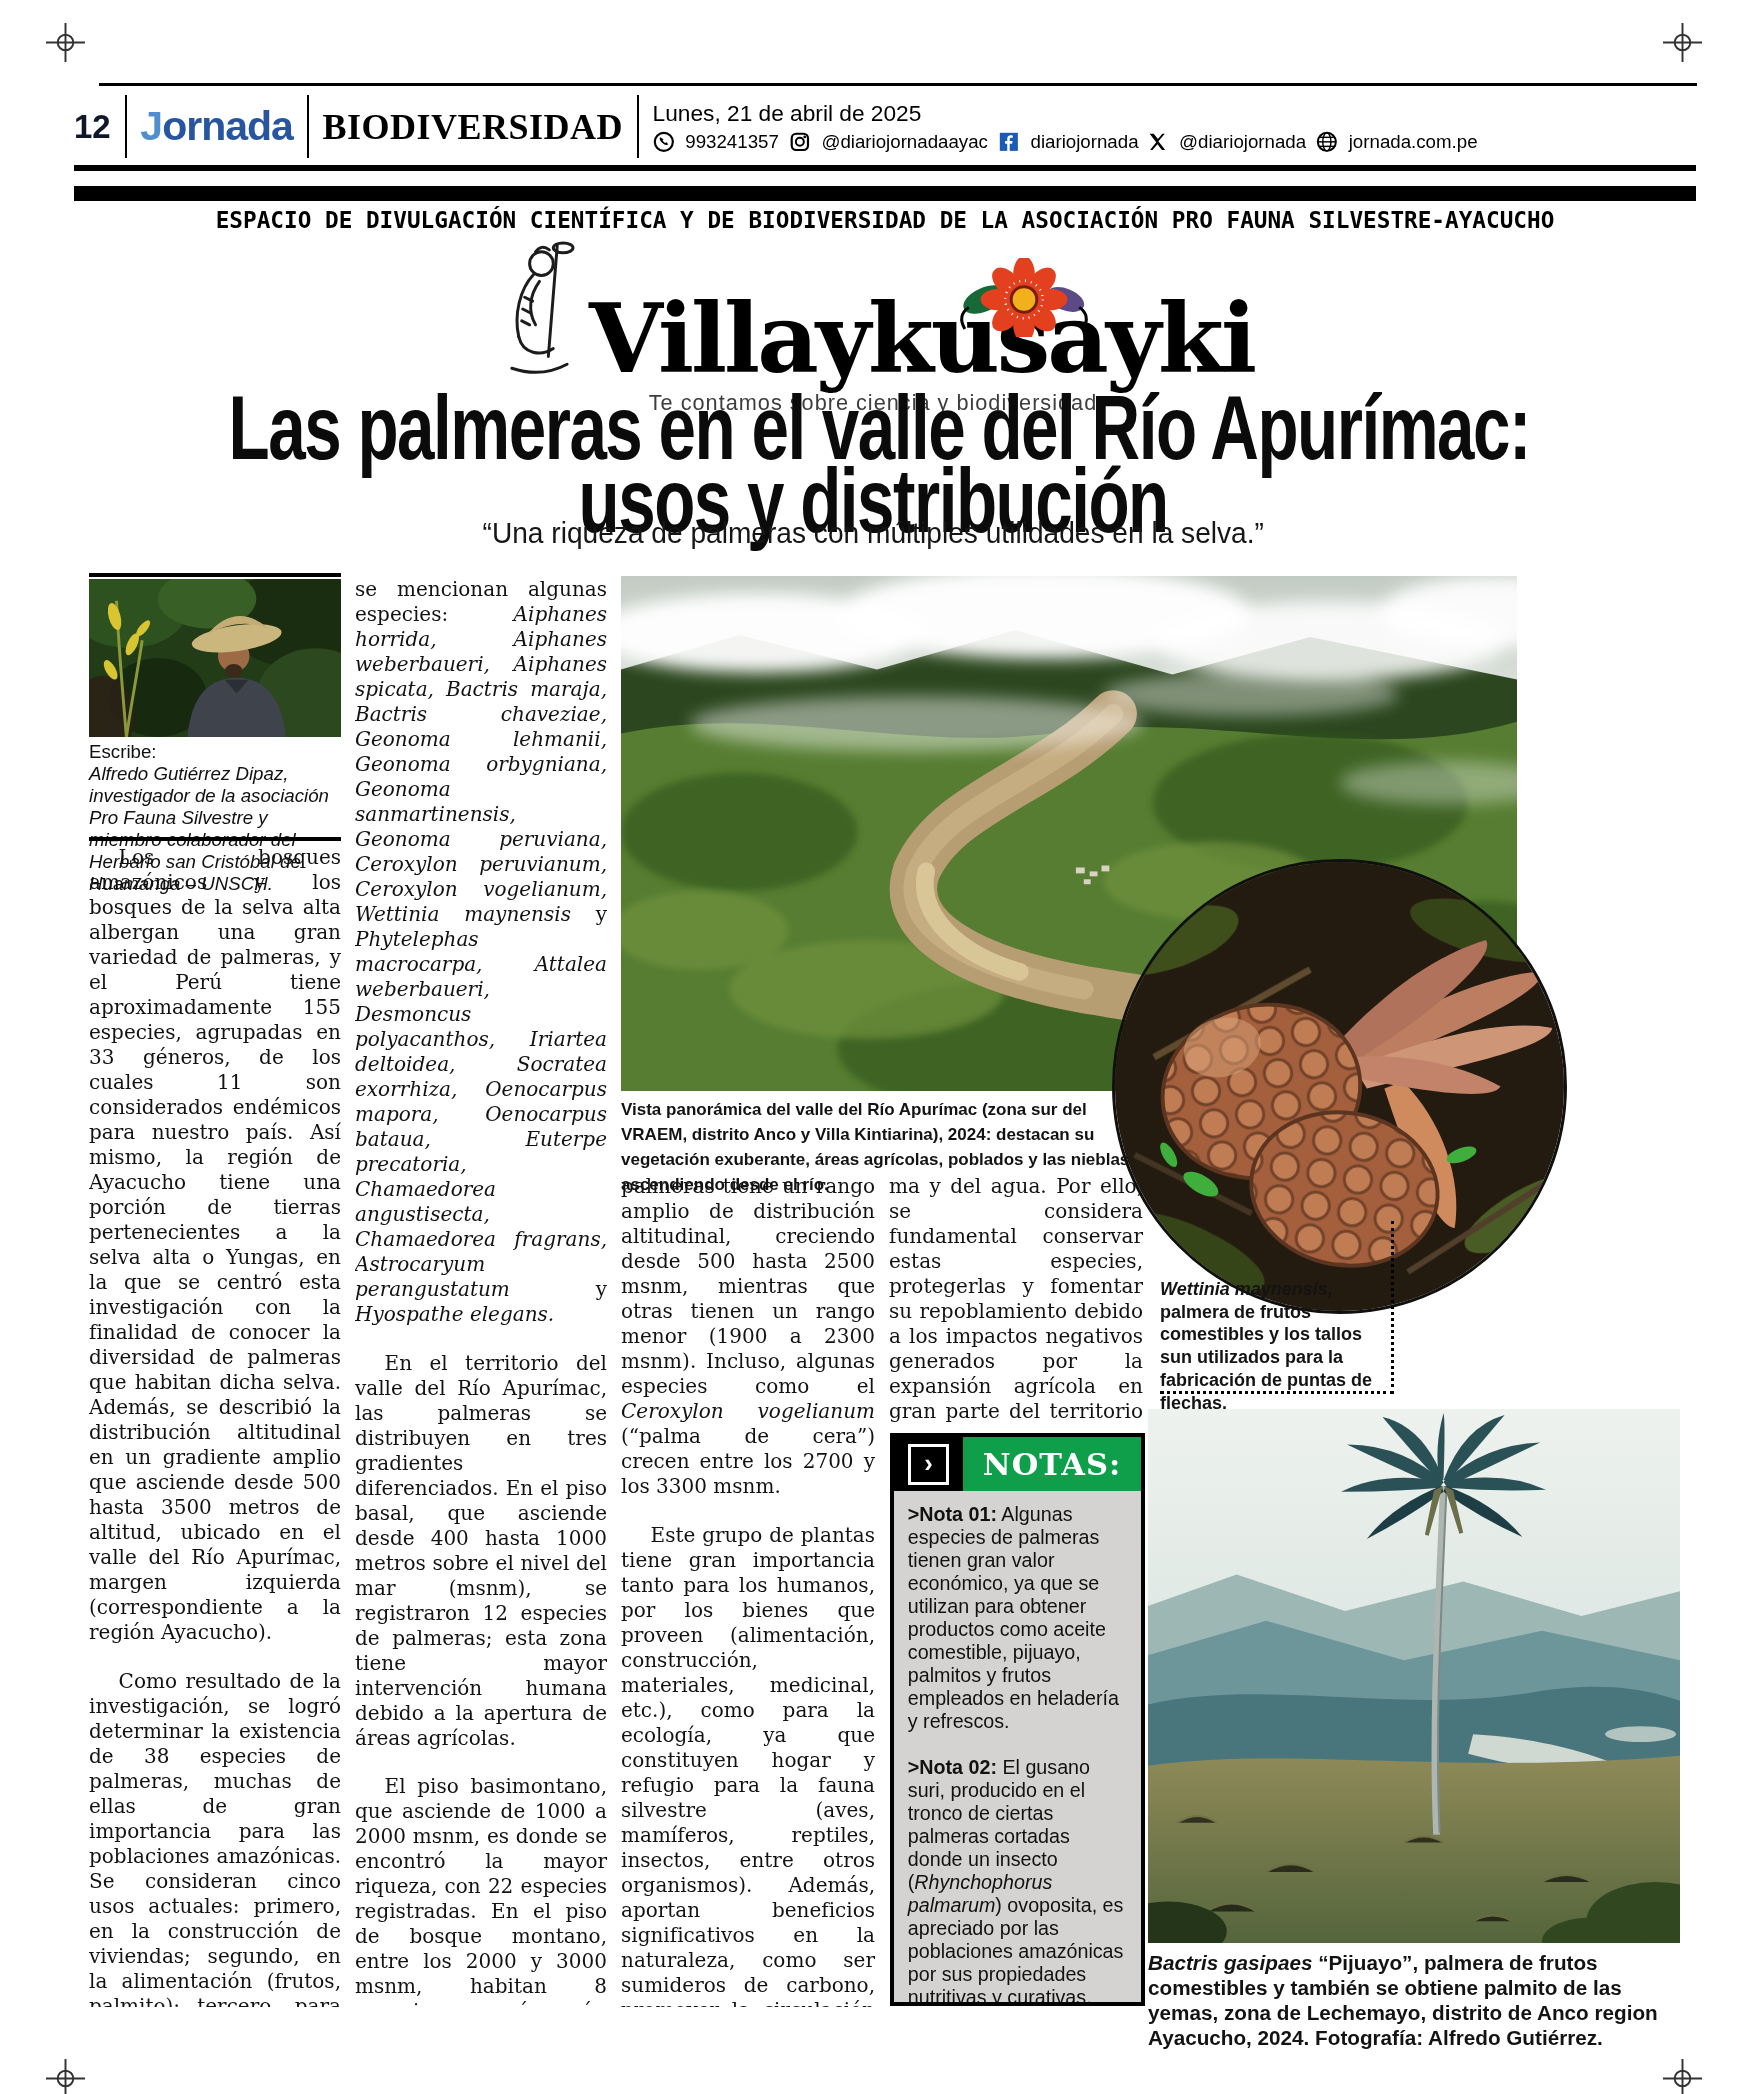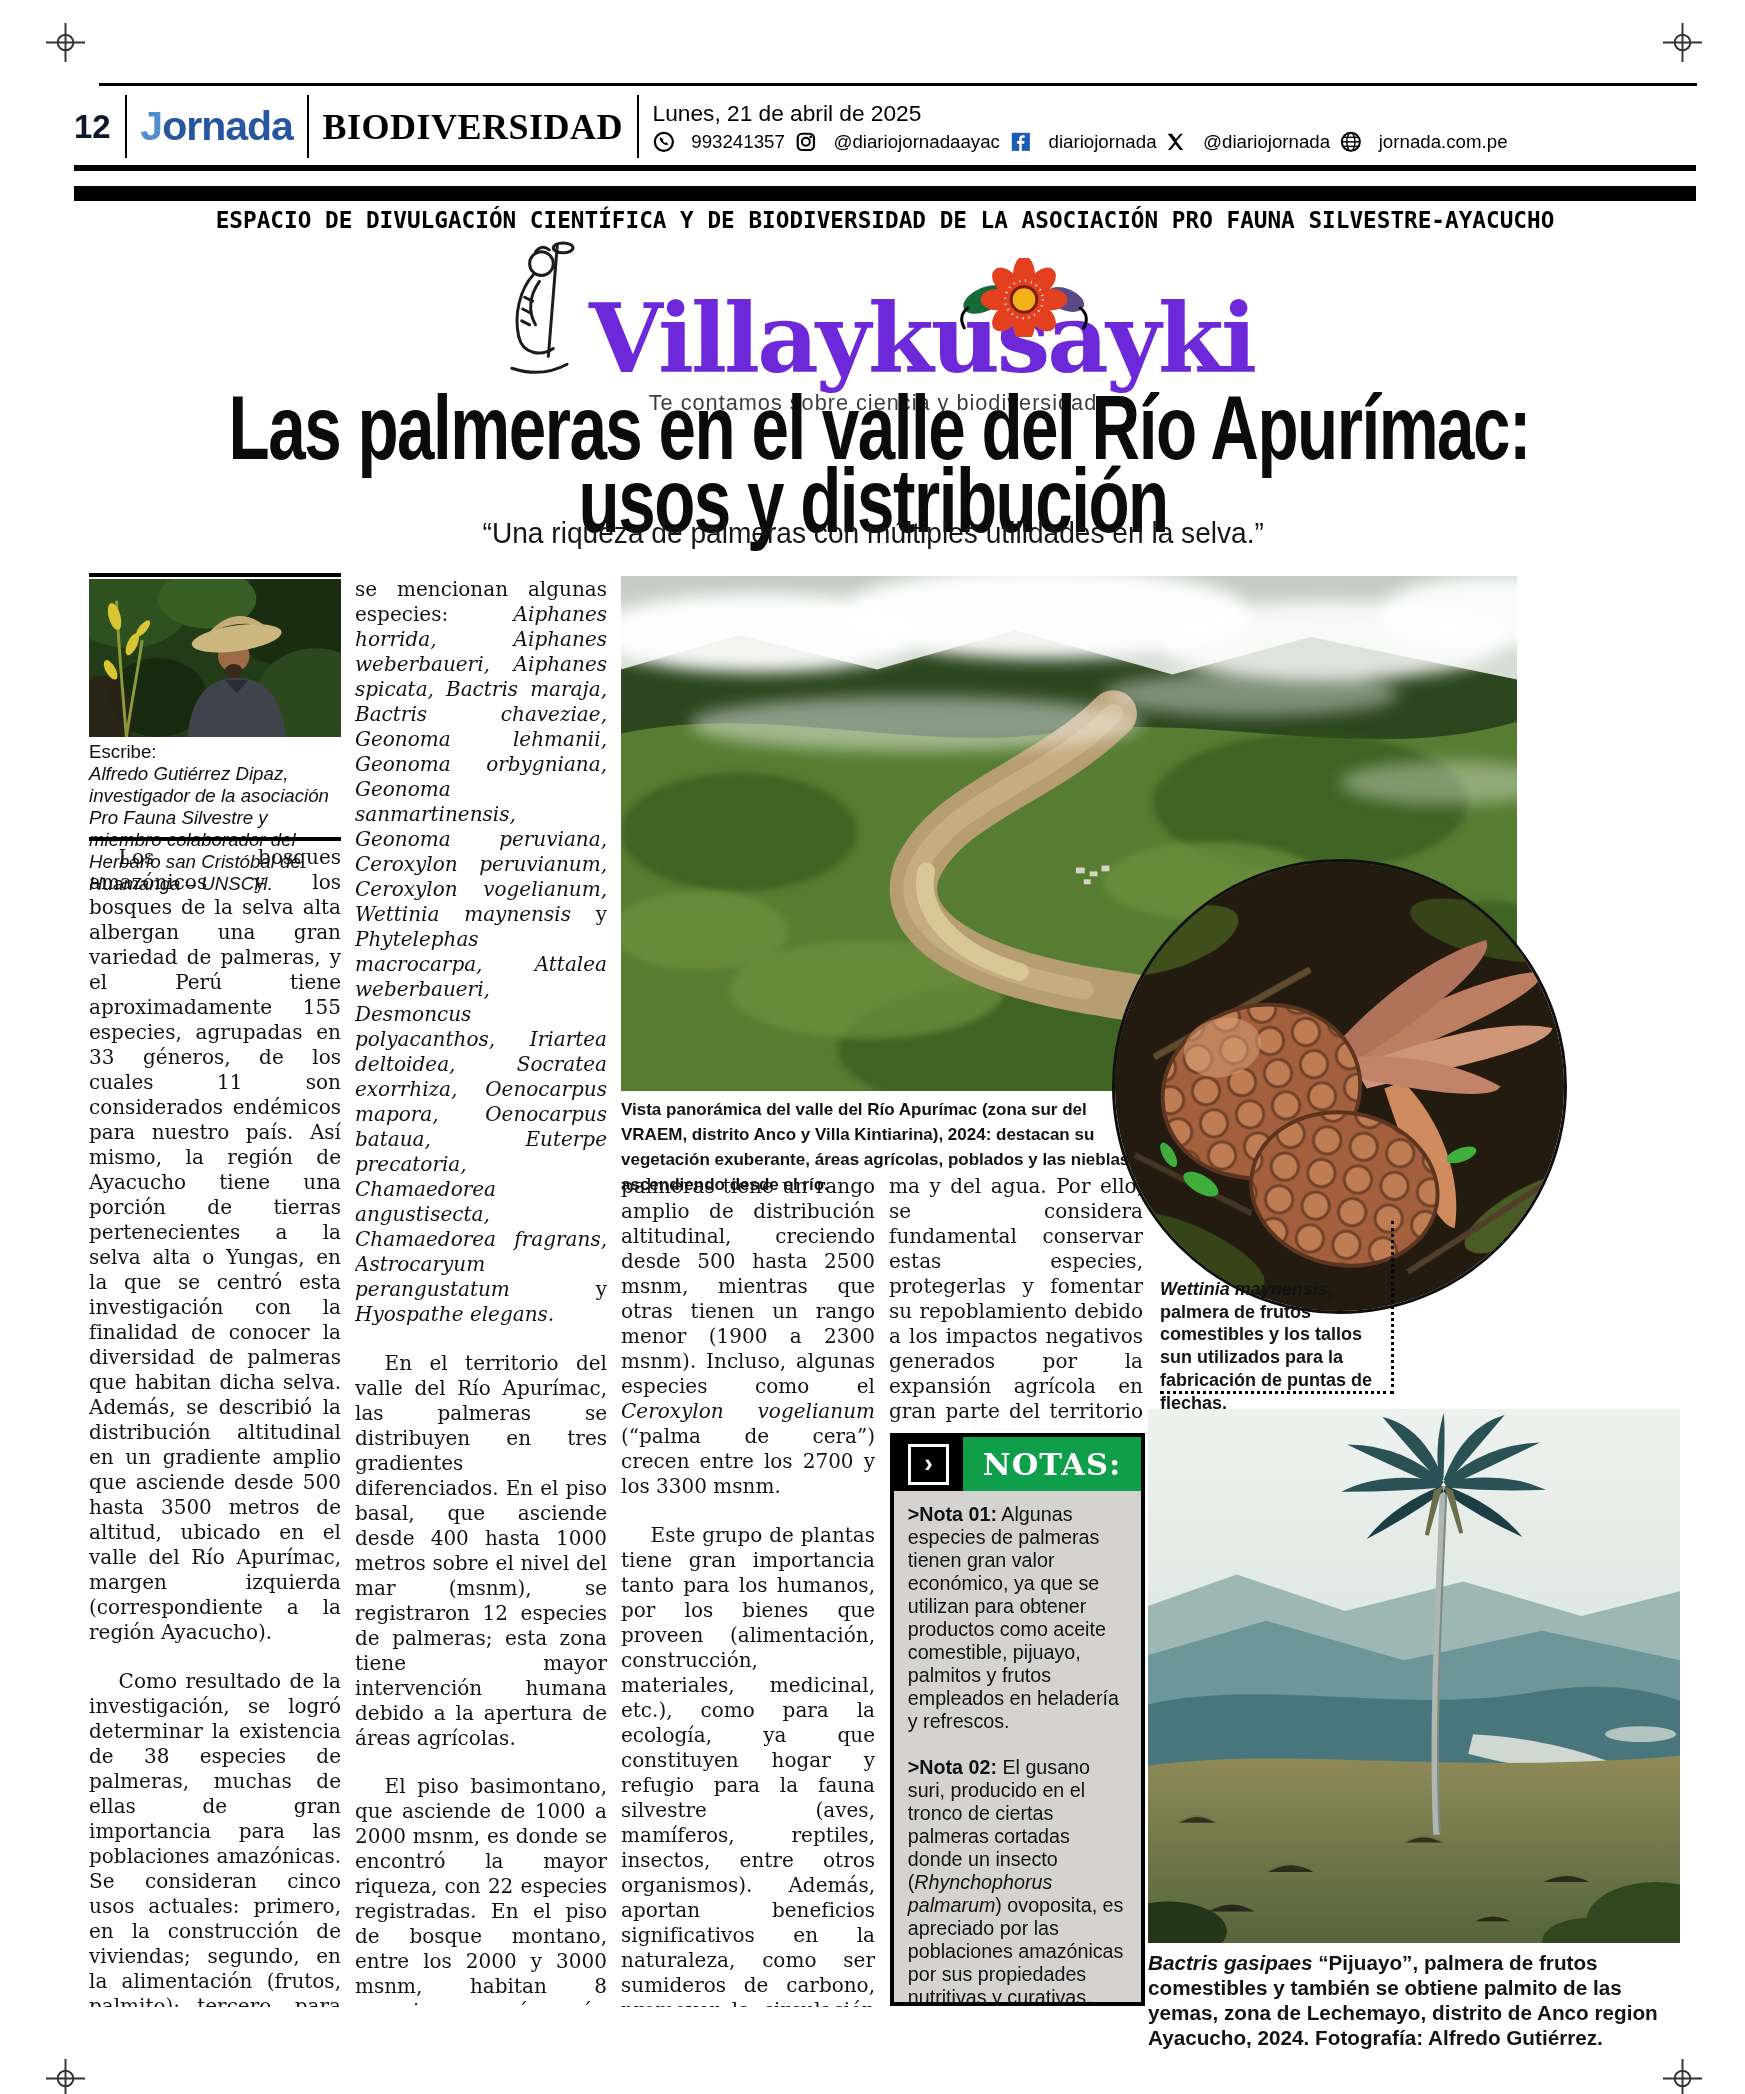--- a/index.html
+++ b/index.html
@@ -12,31 +12,31 @@
   .hdr-rule-top{left:99px;top:83px;width:1598px;height:3px;background:#000;}
   .hdr-rule-bot{left:74px;top:165px;width:1622px;height:5.9px;background:#000;}
   .hdr-row{left:74px;top:91px;width:1576px;height:71px;display:flex;align-items:center;gap:13.8px;}
   .pgnum{font-size:33px;font-weight:bold;color:#0f172a;}
   .vbar{width:2px;height:63px;background:#000;}
   .masthead{font-size:41px;font-weight:bold;letter-spacing:-1px;}
   .section-name{font-size:36px;font-weight:bold;letter-spacing:0.5px;color:#000;font-family:Liberation Serif, serif;}
   .hdr-right{display:flex;flex-direction:column;justify-content:center;gap:3.9px;}
   .hdr-date{font-size:22.7px;color:#000;}
   .socials{display:flex;align-items:center;gap:9.9px;font-size:18.7px;color:#000;}
-  .soc{display:flex;align-items:center;gap:17px;}
+  .soc{display:flex;align-items:center;gap:11px;}
   .soc svg{display:block;}
   
   .banner-bar{left:74px;top:186px;width:1622px;height:14.8px;background:#000;}
   .banner-text{left:74px;top:207px;width:1622px;text-align:center;
       font-family:"DejaVu Sans Mono",monospace;font-weight:bold;font-size:22.7px;color:#000;}
   
   .logo-block{left:0;top:238px;width:1746px;height:148px;display:flex;align-items:flex-end;justify-content:center;gap:5.9px;}
   .logo-text-wrap{position:relative;}
   .logo-text{font-family:"DejaVu Serif",serif;font-weight:bold;font-size:95px;line-height:1;
-      letter-spacing:-3px;color:#6d28d9;}
+      letter-spacing:-3px;color:#000000;}
   .logo-flower{position:absolute;left:55%;top:-33px;}
   .logo-tagline{left:0;top:390px;width:1746px;text-align:center;font-size:21.7px;letter-spacing:1px;color:#3d3d3d;}
   
   .headline{left:0;width:1746px;text-align:center;font-weight:800;color:#0b0b0b;white-space:nowrap;}
   .headline .ln{display:inline-block;transform:scaleX(.74);transform-origin:center;
       font-size:91px;letter-spacing:-2px;line-height:.92;}
   .hl1{top:386px;} .hl2{top:459px;}
   .subhead{left:0;top:516px;width:1746px;text-align:center;font-size:29.6px;color:#161616;}
   .subhead .ln{display:inline-block;transform:scaleX(.95);transform-origin:center;}
   

